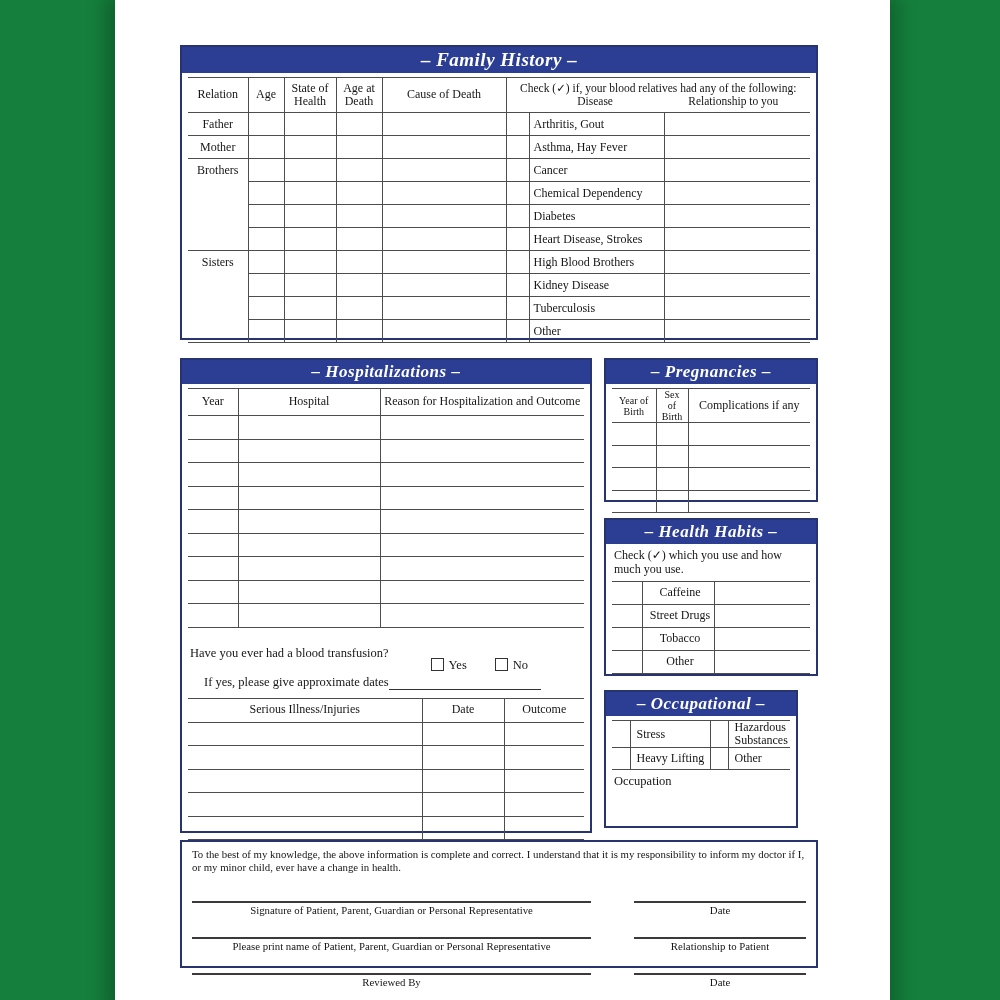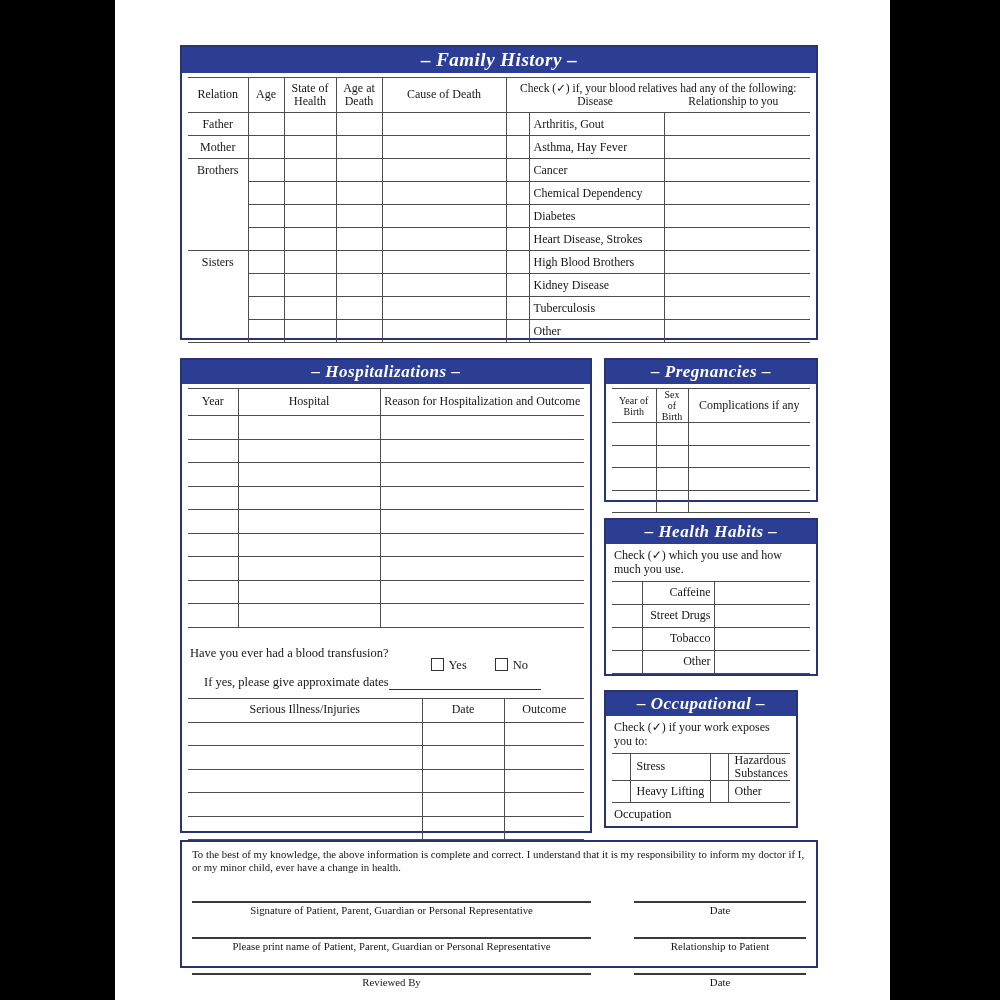--- a/index.html
+++ b/index.html
@@ -1,16 +1,16 @@
 <!DOCTYPE html>
 <html><head>
 <meta charset="utf-8">
 <style>
   html,body{margin:0;padding:0;background:#fdfdfd;}
-  .canvas{position:relative;width:1000px;height:1000px;background:#000000;overflow:hidden;
+  .canvas{position:relative;width:1000px;height:1000px;background:#15803d;overflow:hidden;
           font-family:"Liberation Serif","DejaVu Serif",serif;color:#151515;}
   .sheet{position:absolute;left:115px;top:-10px;width:775px;height:1020px;background:#fff;
          box-shadow:-12px 6px 16px rgba(0,0,0,.22), 12px 6px 16px rgba(0,0,0,.18);}
   .box{position:absolute;background:#fff;border:2px solid #28346f;box-sizing:border-box;}
   .titlebar{background:#2b3e94;color:#fff;font-style:italic;font-weight:bold;text-align:center;
             letter-spacing:.5px;}
   .titlebar.big{height:26px;line-height:26px;font-size:19px;}
   .titlebar.small{height:24px;line-height:24px;font-size:17px;}
 
   table{border-collapse:collapse;width:calc(100% - 12px);margin:4px 6px 0 6px;table-layout:fixed;}
@@ -50,21 +50,21 @@
   .i-table td{height:22.5px;}
 
   
   .p-table th{height:30px;}
   .p-table .ph-small{font-size:10px;}
   .p-table td{height:21.5px;}
 
   
   .note{font-size:12px;margin:5px 8px 2px 8px;line-height:1.15;}
   .hh-table td{height:22px;}
-  .hh-name{text-align:right;padding-left:7px;}
+  .hh-name{text-align:center;padding-left:7px;}
   .oc-table td{font-size:12px;line-height:1.05;margin-top:44px;}
   .oc-r1 td{height:26px;}
   .oc-r2 td{height:21px;}
   .oc-name{text-align:left;padding-left:6px;}
   .occupation-label{font-size:12.5px;margin:4px 8px 0 8px;}
 
   
   .sig-box{padding:6px 10px 4px 10px;}
   .sig-statement{font-size:10.8px;line-height:1.25;}
   .sig-row{display:flex;justify-content:space-between;align-items:flex-end;}
@@ -400,21 +400,20 @@
           <td></td>
           <td class="hh-name">Other</td>
           <td></td>
         </tr>
       </tbody>
         </table>
     </div>
 
     <div class="box" style="left:489px;top:700px;width:194px;height:138px;">
       <div class="titlebar small">– Occupational –</div>
-      <div class="note">Check (✓) if your work exposes you to:</div>
       <table class="oc-table">
         <colgroup>
             <col style="width:18px">
             <col style="width:80px">
             <col style="width:18px">
             <col>
           </colgroup>
         <tbody>
             <tr class="oc-r1">
           <td></td>

